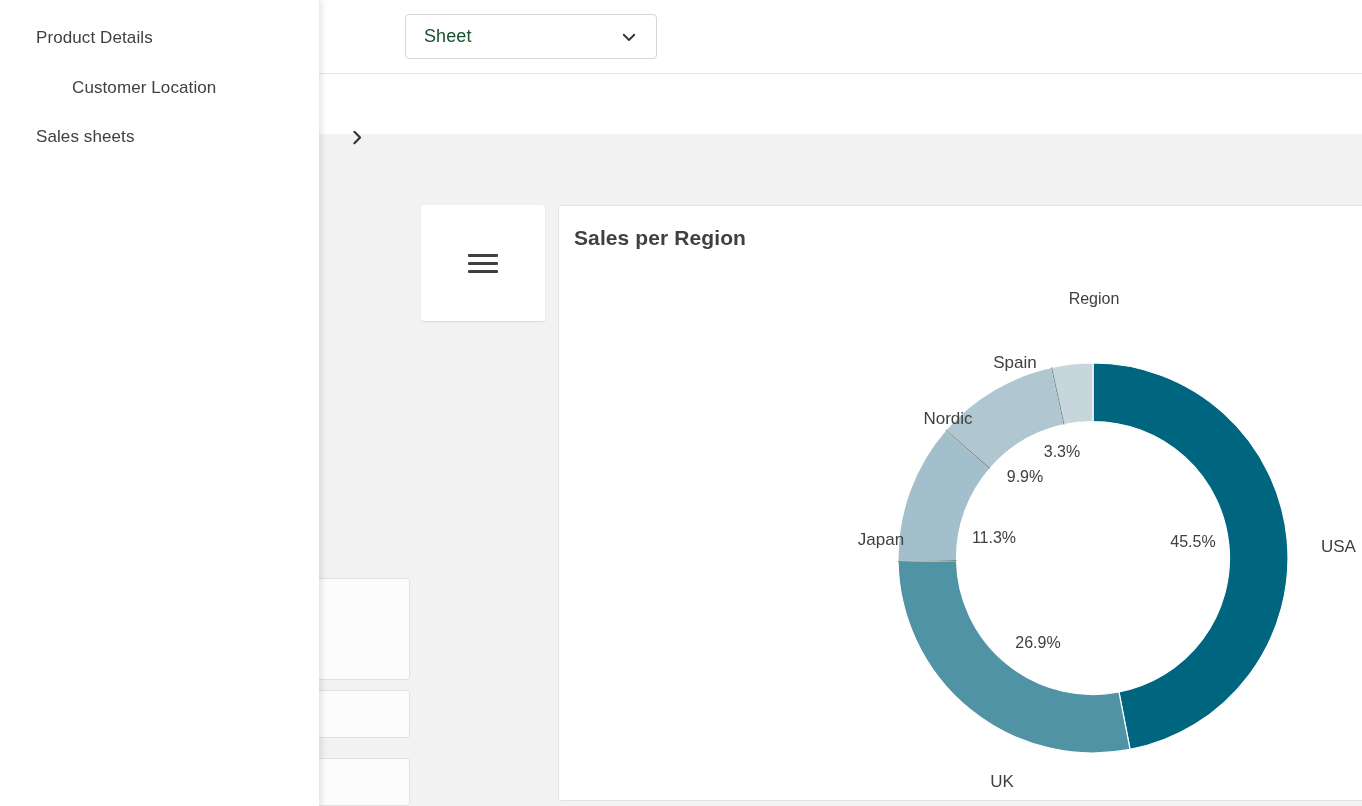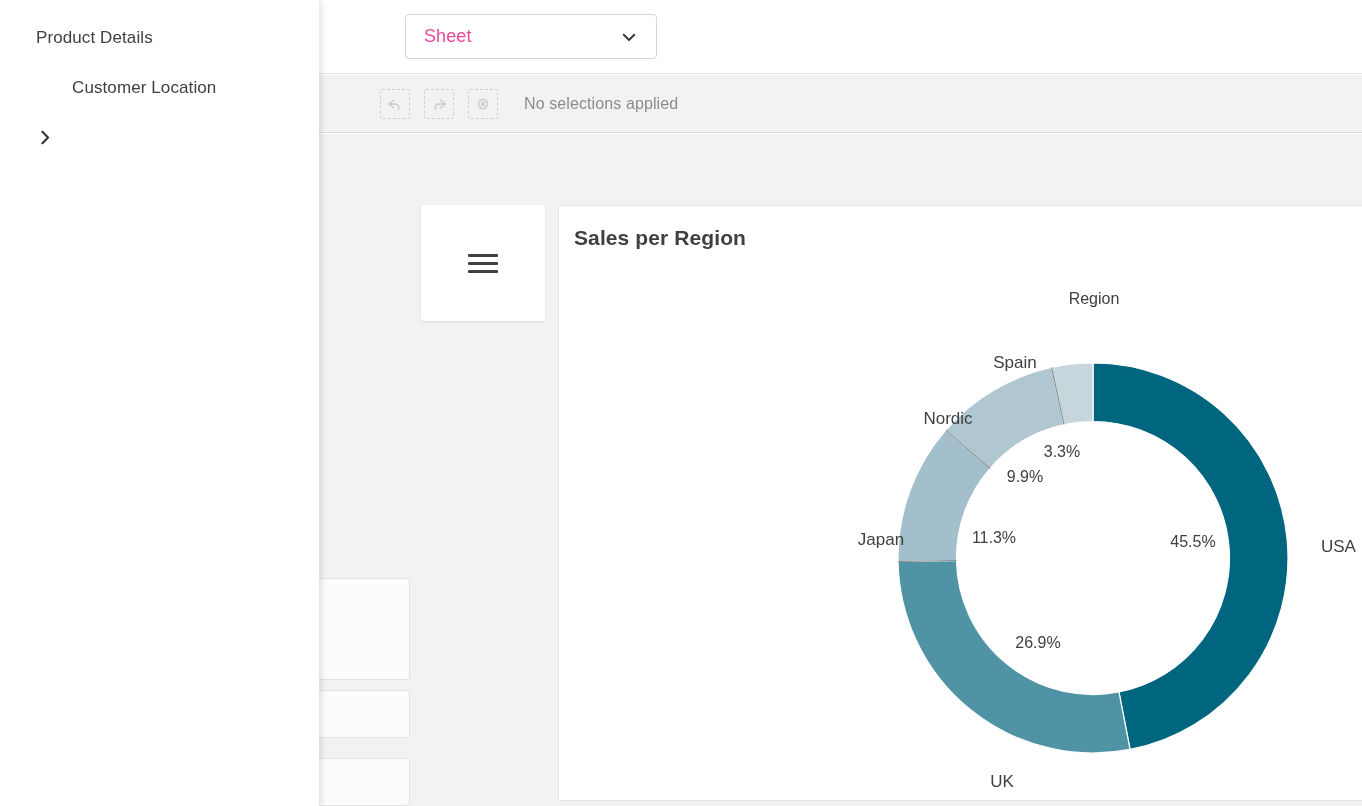--- a/index.html
+++ b/index.html
@@ -40,21 +40,21 @@
     border: 1px solid #d6d6d6;
     border-radius: 4px;
     background: #ffffff;
     display: flex;
     align-items: center;
     padding: 0 18px;
     cursor: pointer;
   }
   .sheet-select .sheet-label {
     font-size: 18px;
-    color: #ec4899;
+    color: #14532d;
     flex: 1;
     letter-spacing: .1px;
   }
   .sheet-select .chev {
     width: 18px; height: 18px;
     display: block;
     color: #333;
   }
 
   
@@ -213,42 +213,20 @@
     <div class="sheet-select">
       <span class="sheet-label">Sheet</span>
       <span class="chev">
         <svg viewBox="0 0 24 24" fill="none" stroke="currentColor" stroke-width="2.4" stroke-linecap="round" stroke-linejoin="round">
           <polyline points="5,9 12,16 19,9"></polyline>
         </svg>
       </span>
     </div>
   </div>
 
-  <div class="selbar">
-    <div class="sel-btn">
-      <svg viewBox="0 0 24 24" fill="none" stroke="currentColor" stroke-width="1.8" stroke-linecap="round" stroke-linejoin="round">
-        <polyline points="10,7 4,12 10,17"></polyline>
-        <path d="M4 12 h8 a5 5 0 0 1 5 5 v2"></path>
-      </svg>
-    </div>
-    <div class="sel-btn">
-      <svg viewBox="0 0 24 24" fill="none" stroke="currentColor" stroke-width="1.8" stroke-linecap="round" stroke-linejoin="round">
-        <polyline points="14,7 20,12 14,17"></polyline>
-        <path d="M20 12 h-8 a5 5 0 0 0 -5 5 v2"></path>
-      </svg>
-    </div>
-    <div class="sel-btn">
-      <svg viewBox="0 0 24 24" fill="none" stroke="currentColor" stroke-width="1.8" stroke-linecap="round" stroke-linejoin="round">
-        <circle cx="12" cy="12" r="6"></circle>
-        <line x1="9.6" y1="9.6" x2="14.4" y2="14.4"></line>
-        <line x1="14.4" y1="9.6" x2="9.6" y2="14.4"></line>
-      </svg>
-    </div>
-    <span class="sel-text">No selections applied</span>
-  </div>
 
   <div class="sheet-area">
 
     <div class="ghost-card" style="left:300px; top:444px; width:110px; height:102px;"></div>
     <div class="ghost-card" style="left:300px; top:556px; width:110px; height:48px;"></div>
     <div class="ghost-card" style="left:300px; top:624px; width:110px; height:48px;"></div>
 
     <div class="hamburger-card" style="left:421px; top:71px;">
       <div class="bars">
         <span></span>
@@ -287,20 +265,21 @@
   </div>
 
   <div class="nav-overlay">
     <div class="nav-item" style="top:21px;">
       <span class="nav-label">Product Details</span>
     </div>
     <div class="nav-item" style="top:71px;margin-left:36px;">
       <span class="nav-label">Customer Location</span>
     </div>
     <div class="nav-item" style="top:120px;">
+      <span class="nav-label">Sales sheets</span>
       <span class="nav-chev">
         <svg viewBox="0 0 24 24" fill="none" stroke="currentColor" stroke-width="3" stroke-linecap="round" stroke-linejoin="round">
           <polyline points="9,4 17,12 9,20"></polyline>
         </svg>
       </span>
     </div>
   </div>
 
 </div>
 

